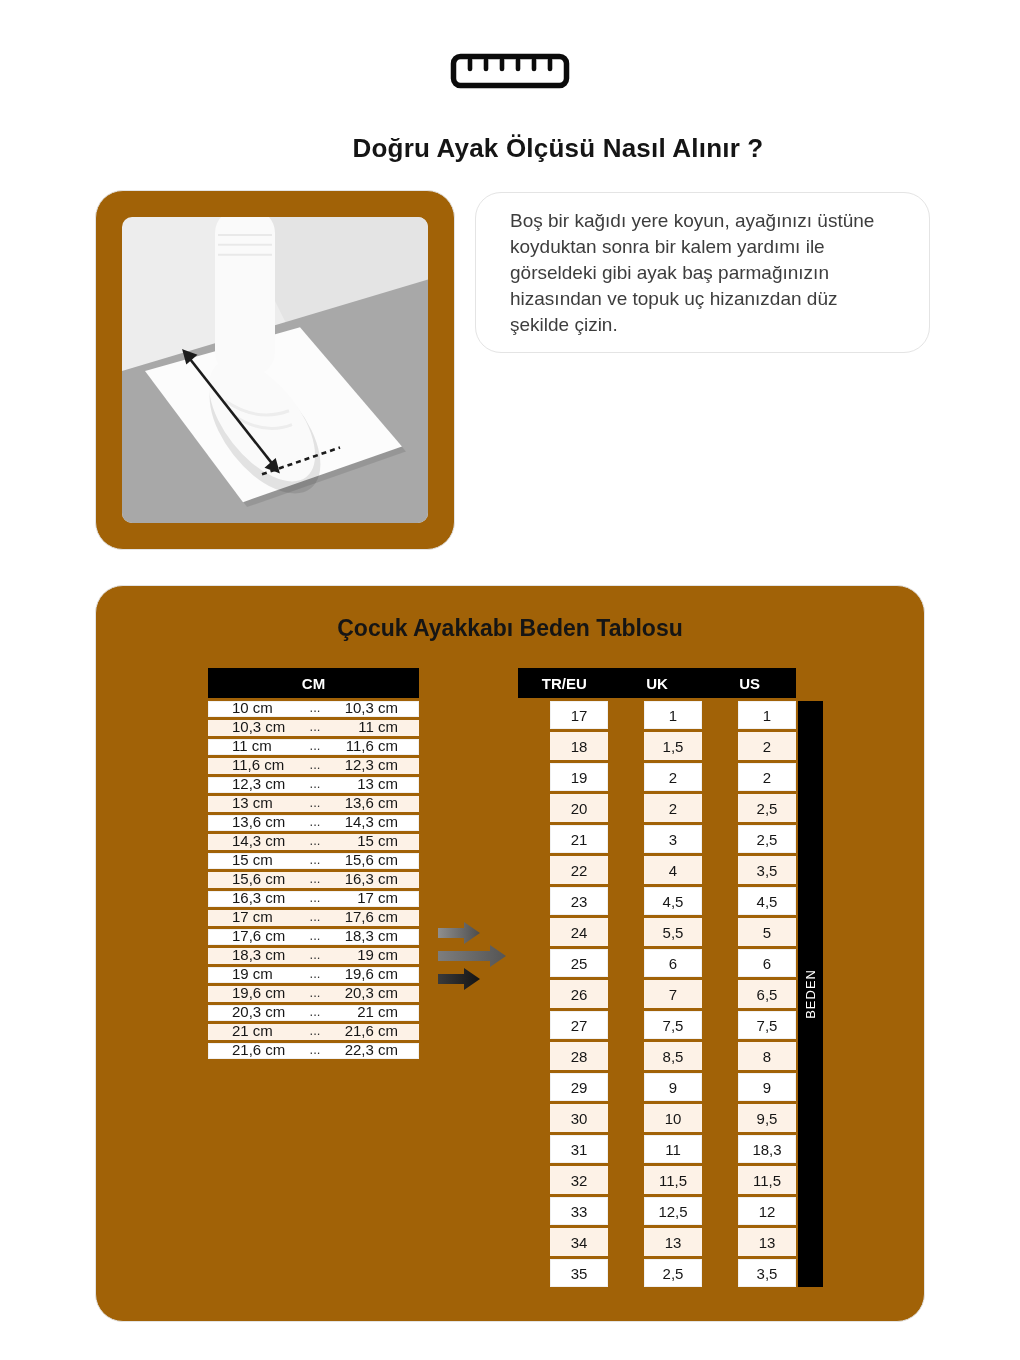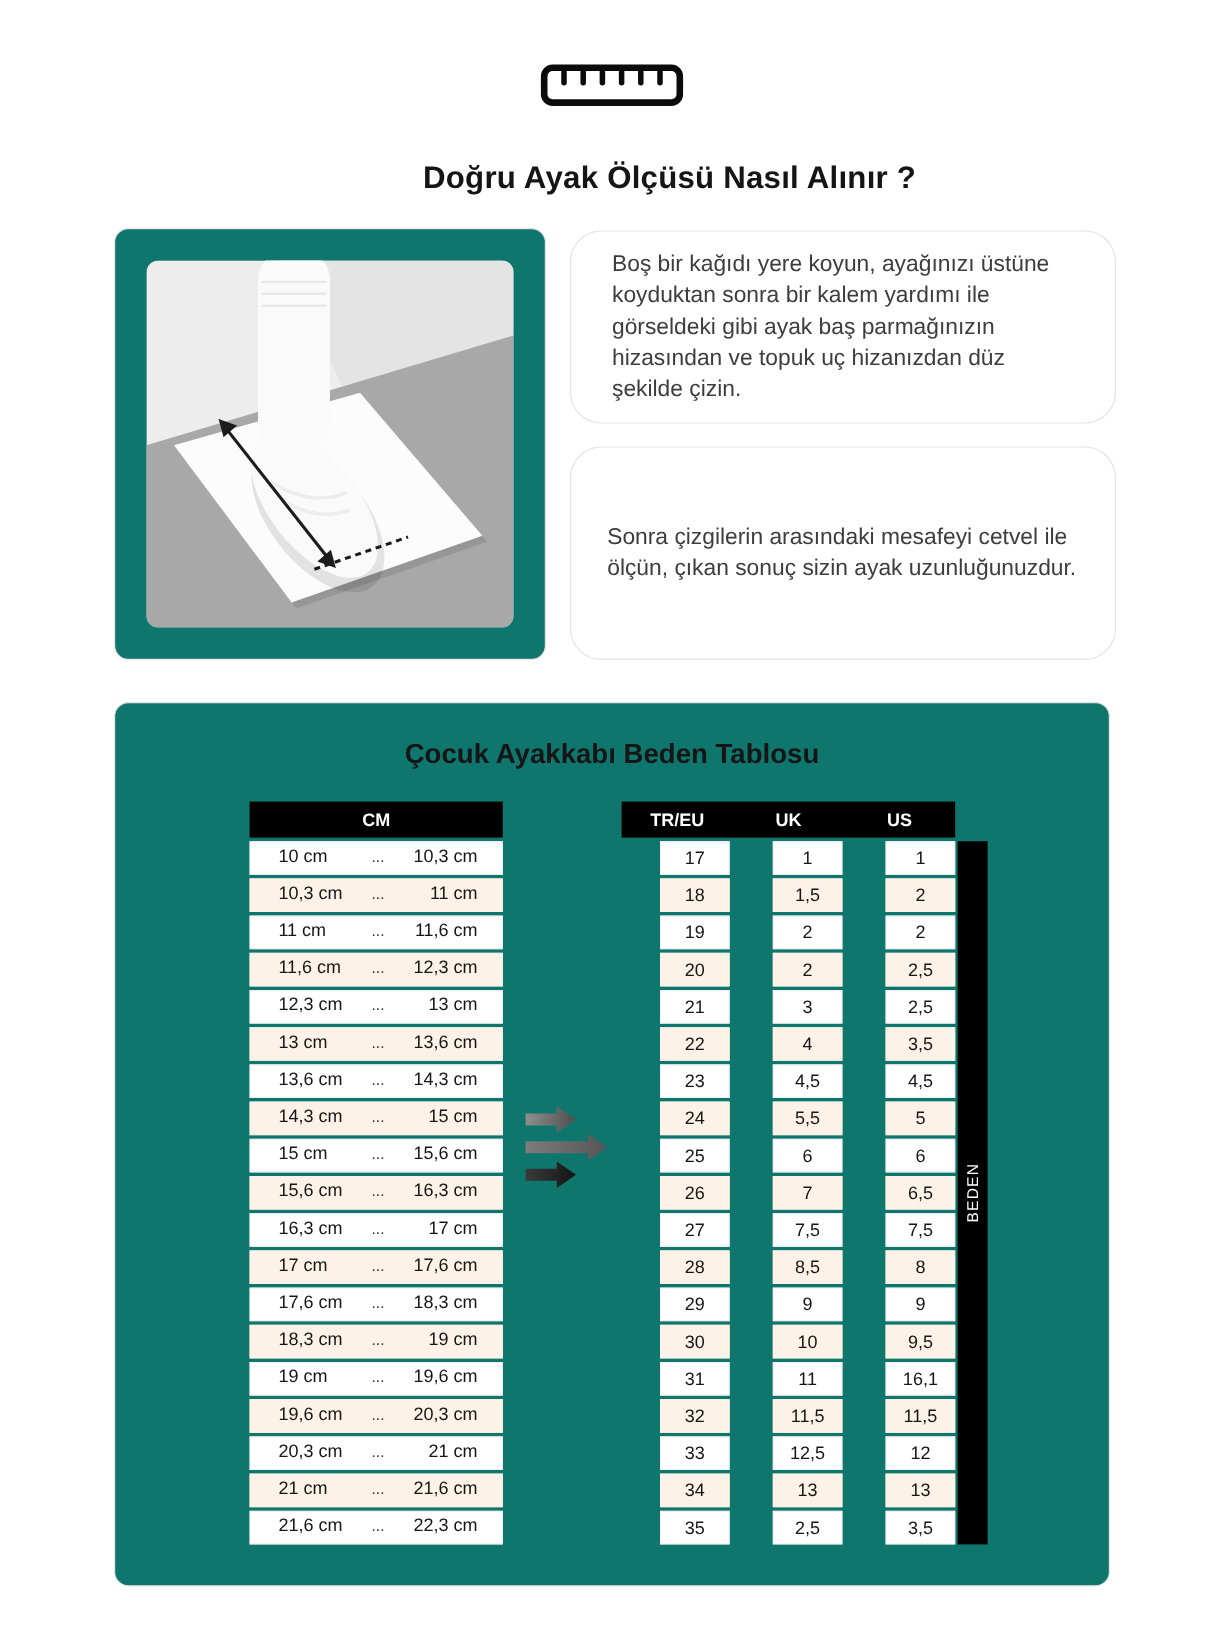--- a/index.html
+++ b/index.html
@@ -5,41 +5,41 @@
   html,body{margin:0;padding:0;background:#ffffff;}
   body{width:1020px;height:1360px;font-family:"Liberation Sans",sans-serif;color:#1a1a1a;}
   .page{position:relative;width:1020px;height:1360px;background:#fff;overflow:hidden;}
 
   
   .ruler-wrap{position:absolute;top:53px;left:0;width:100%;display:flex;justify-content:center;}
   .main-title{position:absolute;top:116px;left:0;width:100%;text-align:center;
               font-size:26px;font-weight:700;color:#151515;letter-spacing:.2px;margin-left:48px;}
 
   
-  .card{border:1px solid #e4e4e4;border-radius:12px;box-sizing:border-box;background:#0f766e;}
+  .card{border:1px solid #e4e4e4;border-radius:28px;box-sizing:border-box;background:#a16207;}
   .figure-card{position:absolute;left:95px;top:190px;width:360px;height:360px;padding:26px;}
   .photo{width:100%;height:100%;border-radius:10px;overflow:hidden;display:block;}
 
   .step-box{position:absolute;left:475px;width:455px;padding:13px 30px;box-sizing:border-box;
             font-size:19px;line-height:26px;color:#3d3d3d;border:1px solid #e4e4e4;border-radius:26px;background:#fff;}
   .step-1{top:192px;height:161px;display:flex;align-items:center;padding-left:34px;}
   .step-2{top:372px;height:178px;display:flex;align-items:center;}
 
   
   .table-card{position:absolute;left:95px;top:585px;width:830px;height:737px;}
   .section-title{text-align:center;margin:0;padding-top:29px;font-size:23px;font-weight:700;color:#151515;}
 
   .cm-table{position:absolute;left:112px;top:82px;width:211px;}
   .sz-table{position:absolute;left:422px;top:82px;width:278px;}
 
   .tbl-header{height:30px;background:#000;color:#fff;font-size:15px;display:flex;
               align-items:center;justify-content:center;margin-bottom:3px;font-weight:bold;}
   .sz-table .tbl-header span{flex:1;text-align:center;}
 
-  .cm-row{height:28px;margin-bottom:3px;background:#fff;border:1px solid #f1f1f1;box-sizing:border-box;
+  .cm-row{height:16px;margin-bottom:3px;background:#fff;border:1px solid #f1f1f1;box-sizing:border-box;
           display:flex;align-items:center;padding:0 20px 4px 23px;font-size:15px;color:#161616;}
   .cm-body .cm-row:nth-child(even){background:var(--row-alt);border-color:var(--row-alt);}
   .cm-from{flex:1;text-align:left;}
   .cm-dots{flex:0 0 28px;text-align:center;font-size:13px;color:#333;}
   .cm-to{flex:1;text-align:right;}
 
   .sz-row{display:flex;gap:4px;margin-bottom:3px;height:28px;}
   .sz-cell{flex:1;border:1px solid #f1f1f1;box-sizing:border-box;background:#fff;
            display:flex;align-items:center;justify-content:center;font-size:15px;color:#161616;margin-left:32px;}
   .sz-body .sz-row:nth-child(even) .sz-cell{background:var(--row-alt);border-color:var(--row-alt);}
@@ -102,23 +102,20 @@
         <polygon points="62,135 73,139 65,146"></polygon>
         <polygon points="156,256 145,252 153,245"></polygon>
       </g>
 
       <line x1="140" y1="259" x2="218" y2="232" stroke="#1c1c1c" stroke-width="2.6" stroke-dasharray="5,4"></line>
     </svg>
   </div>
 
   <div class="step-box step-1">
     <p style="margin:0">Boş bir kağıdı yere koyun, ayağınızı üstüne koyduktan sonra bir kalem yardımı ile görseldeki gibi ayak baş parmağınızın hizasından ve topuk uç hizanızdan düz şekilde çizin.</p>
-  </div>
-  <div class="step-box step-2">
-    <p style="margin:0">Sonra çizgilerin arasındaki mesafeyi cetvel ile ölçün, çıkan sonuç sizin ayak uzunluğunuzdur.</p>
   </div>
 
   <div class="card table-card">
     <h2 class="section-title">Çocuk Ayakkabı Beden Tablosu</h2>
 
     <div class="cm-table">
       <div class="tbl-header">CM</div>
       <div class="cm-body">
           <div class="cm-row">
             <span class="cm-from">10 cm</span>
@@ -313,21 +310,21 @@
             <div class="sz-cell">9</div>
           </div>
           <div class="sz-row">
             <div class="sz-cell">30</div>
             <div class="sz-cell">10</div>
             <div class="sz-cell">9,5</div>
           </div>
           <div class="sz-row">
             <div class="sz-cell">31</div>
             <div class="sz-cell">11</div>
-            <div class="sz-cell">16,1</div>
+            <div class="sz-cell">18,3</div>
           </div>
           <div class="sz-row">
             <div class="sz-cell">32</div>
             <div class="sz-cell">11,5</div>
             <div class="sz-cell">11,5</div>
           </div>
           <div class="sz-row">
             <div class="sz-cell">33</div>
             <div class="sz-cell">12,5</div>
             <div class="sz-cell">12</div>

